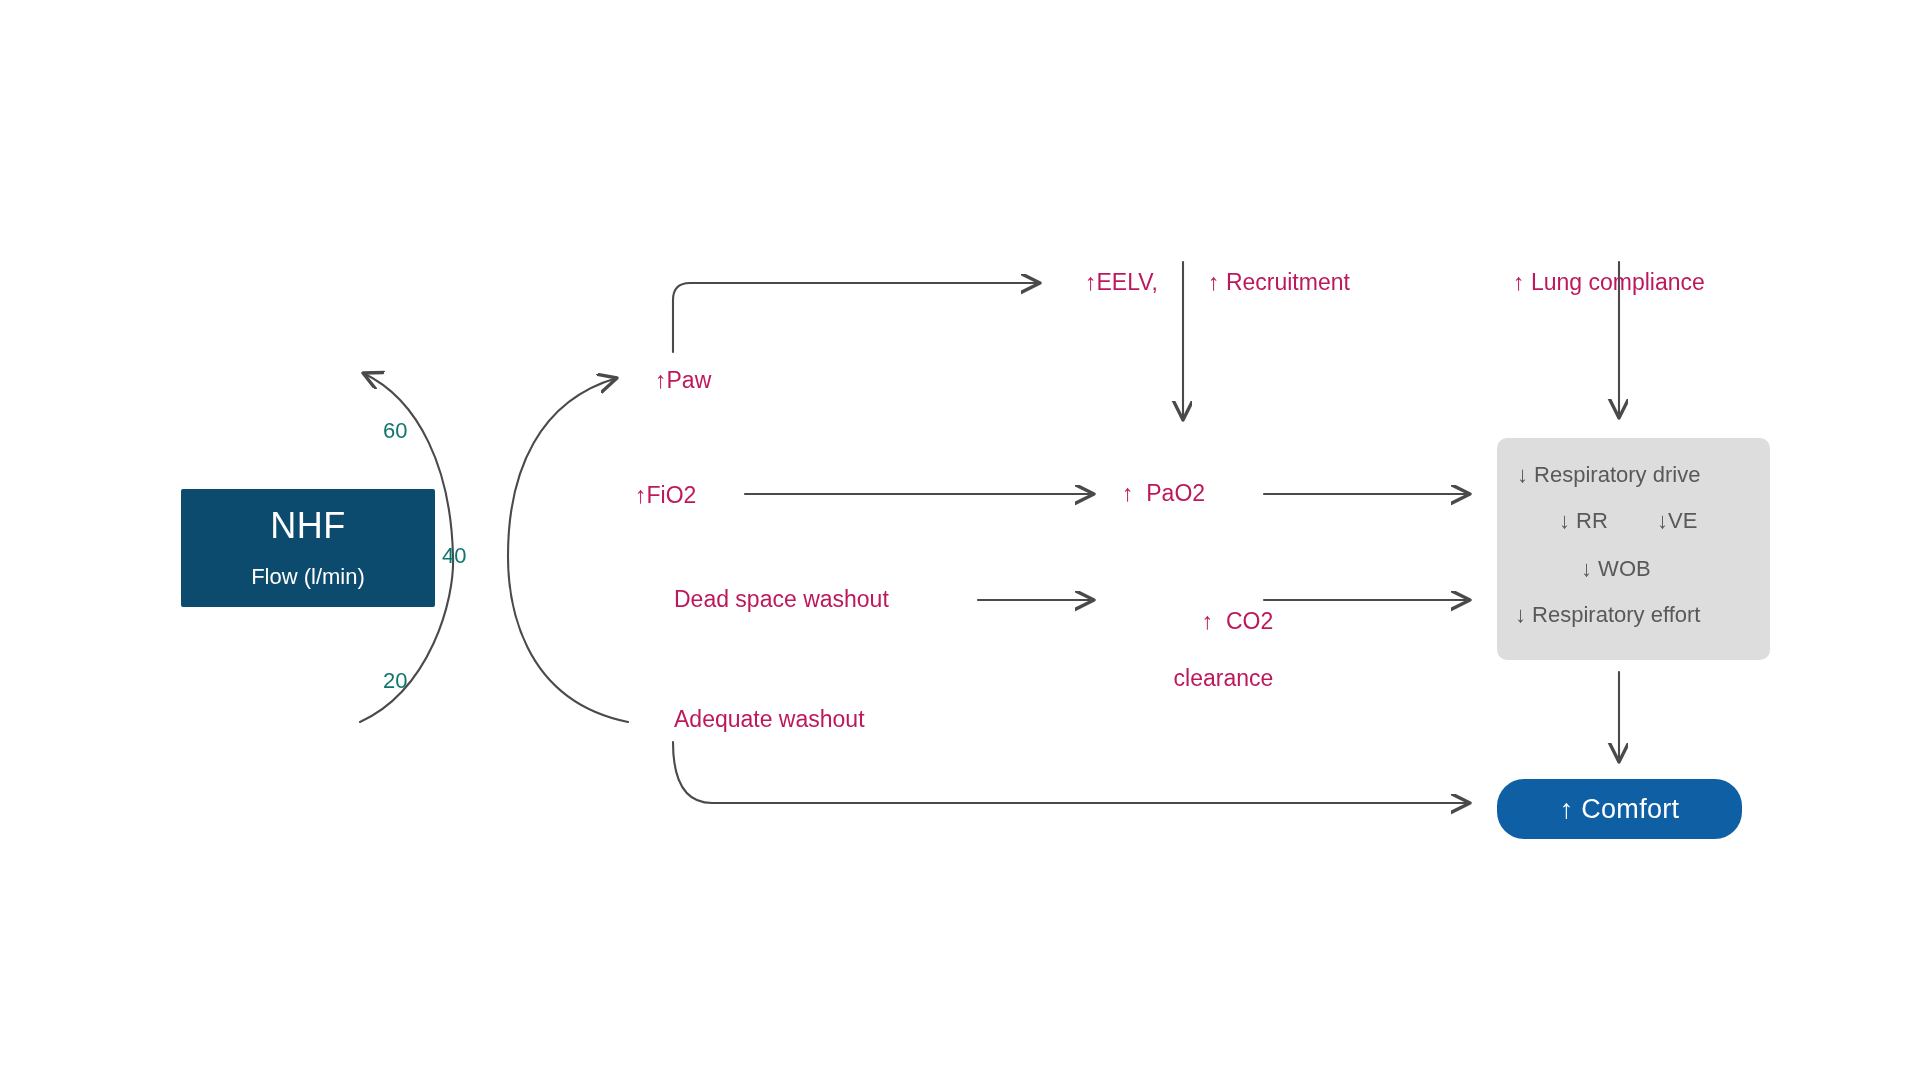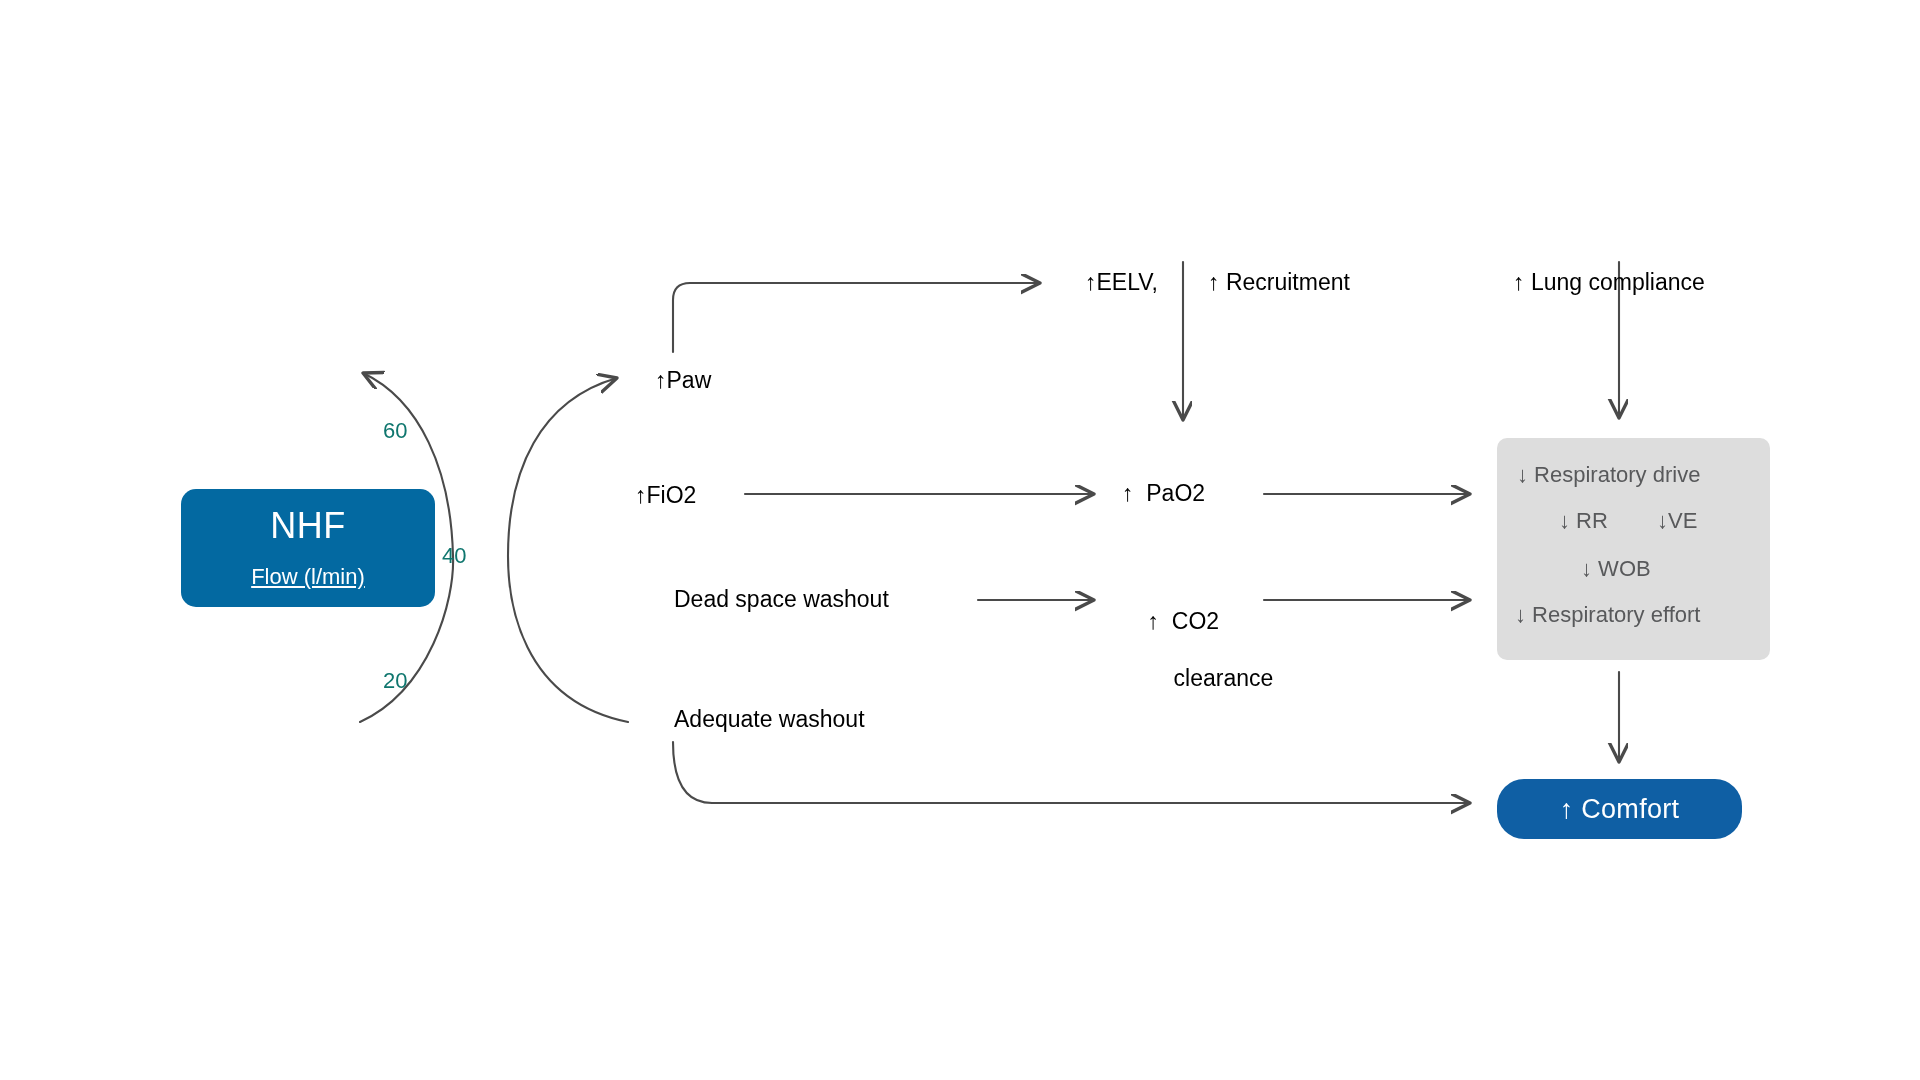--- a/index.html
+++ b/index.html
@@ -20,51 +20,51 @@
   #edges {
     position: absolute;
     left: 0; top: 0;
     width: 1920px;
     height: 1080px;
     pointer-events: none;
   }
 
   .node {
     position: absolute;
-    color: #000000;
+    color: #be185d;
     font-size: 23px;
     line-height: 1.25;
     white-space: pre;
+    text-align: right;
   }
 
   
   .nhf-box {
     position: absolute;
     left: 181px;
     top: 489px;
     width: 254px;
     height: 118px;
-    background: #0369a1;
-    border-radius: 15px;
+    background: #0c4a6e;
+    border-radius: 2px;
     display: flex;
     flex-direction: column;
     align-items: center;
     justify-content: center;
     color: #ffffff;
   }
   .nhf-title {
     font-size: 36px;
     letter-spacing: 0.5px;
     line-height: 1.1;
   }
   .nhf-sub {
     font-size: 22px;
     line-height: 1.2;
     margin-top: 18px;
-    text-decoration: underline;
   }
 
   
   .scale-label {
     position: absolute;
     color: #0f766e;
     font-size: 22px;
   }
 
   

